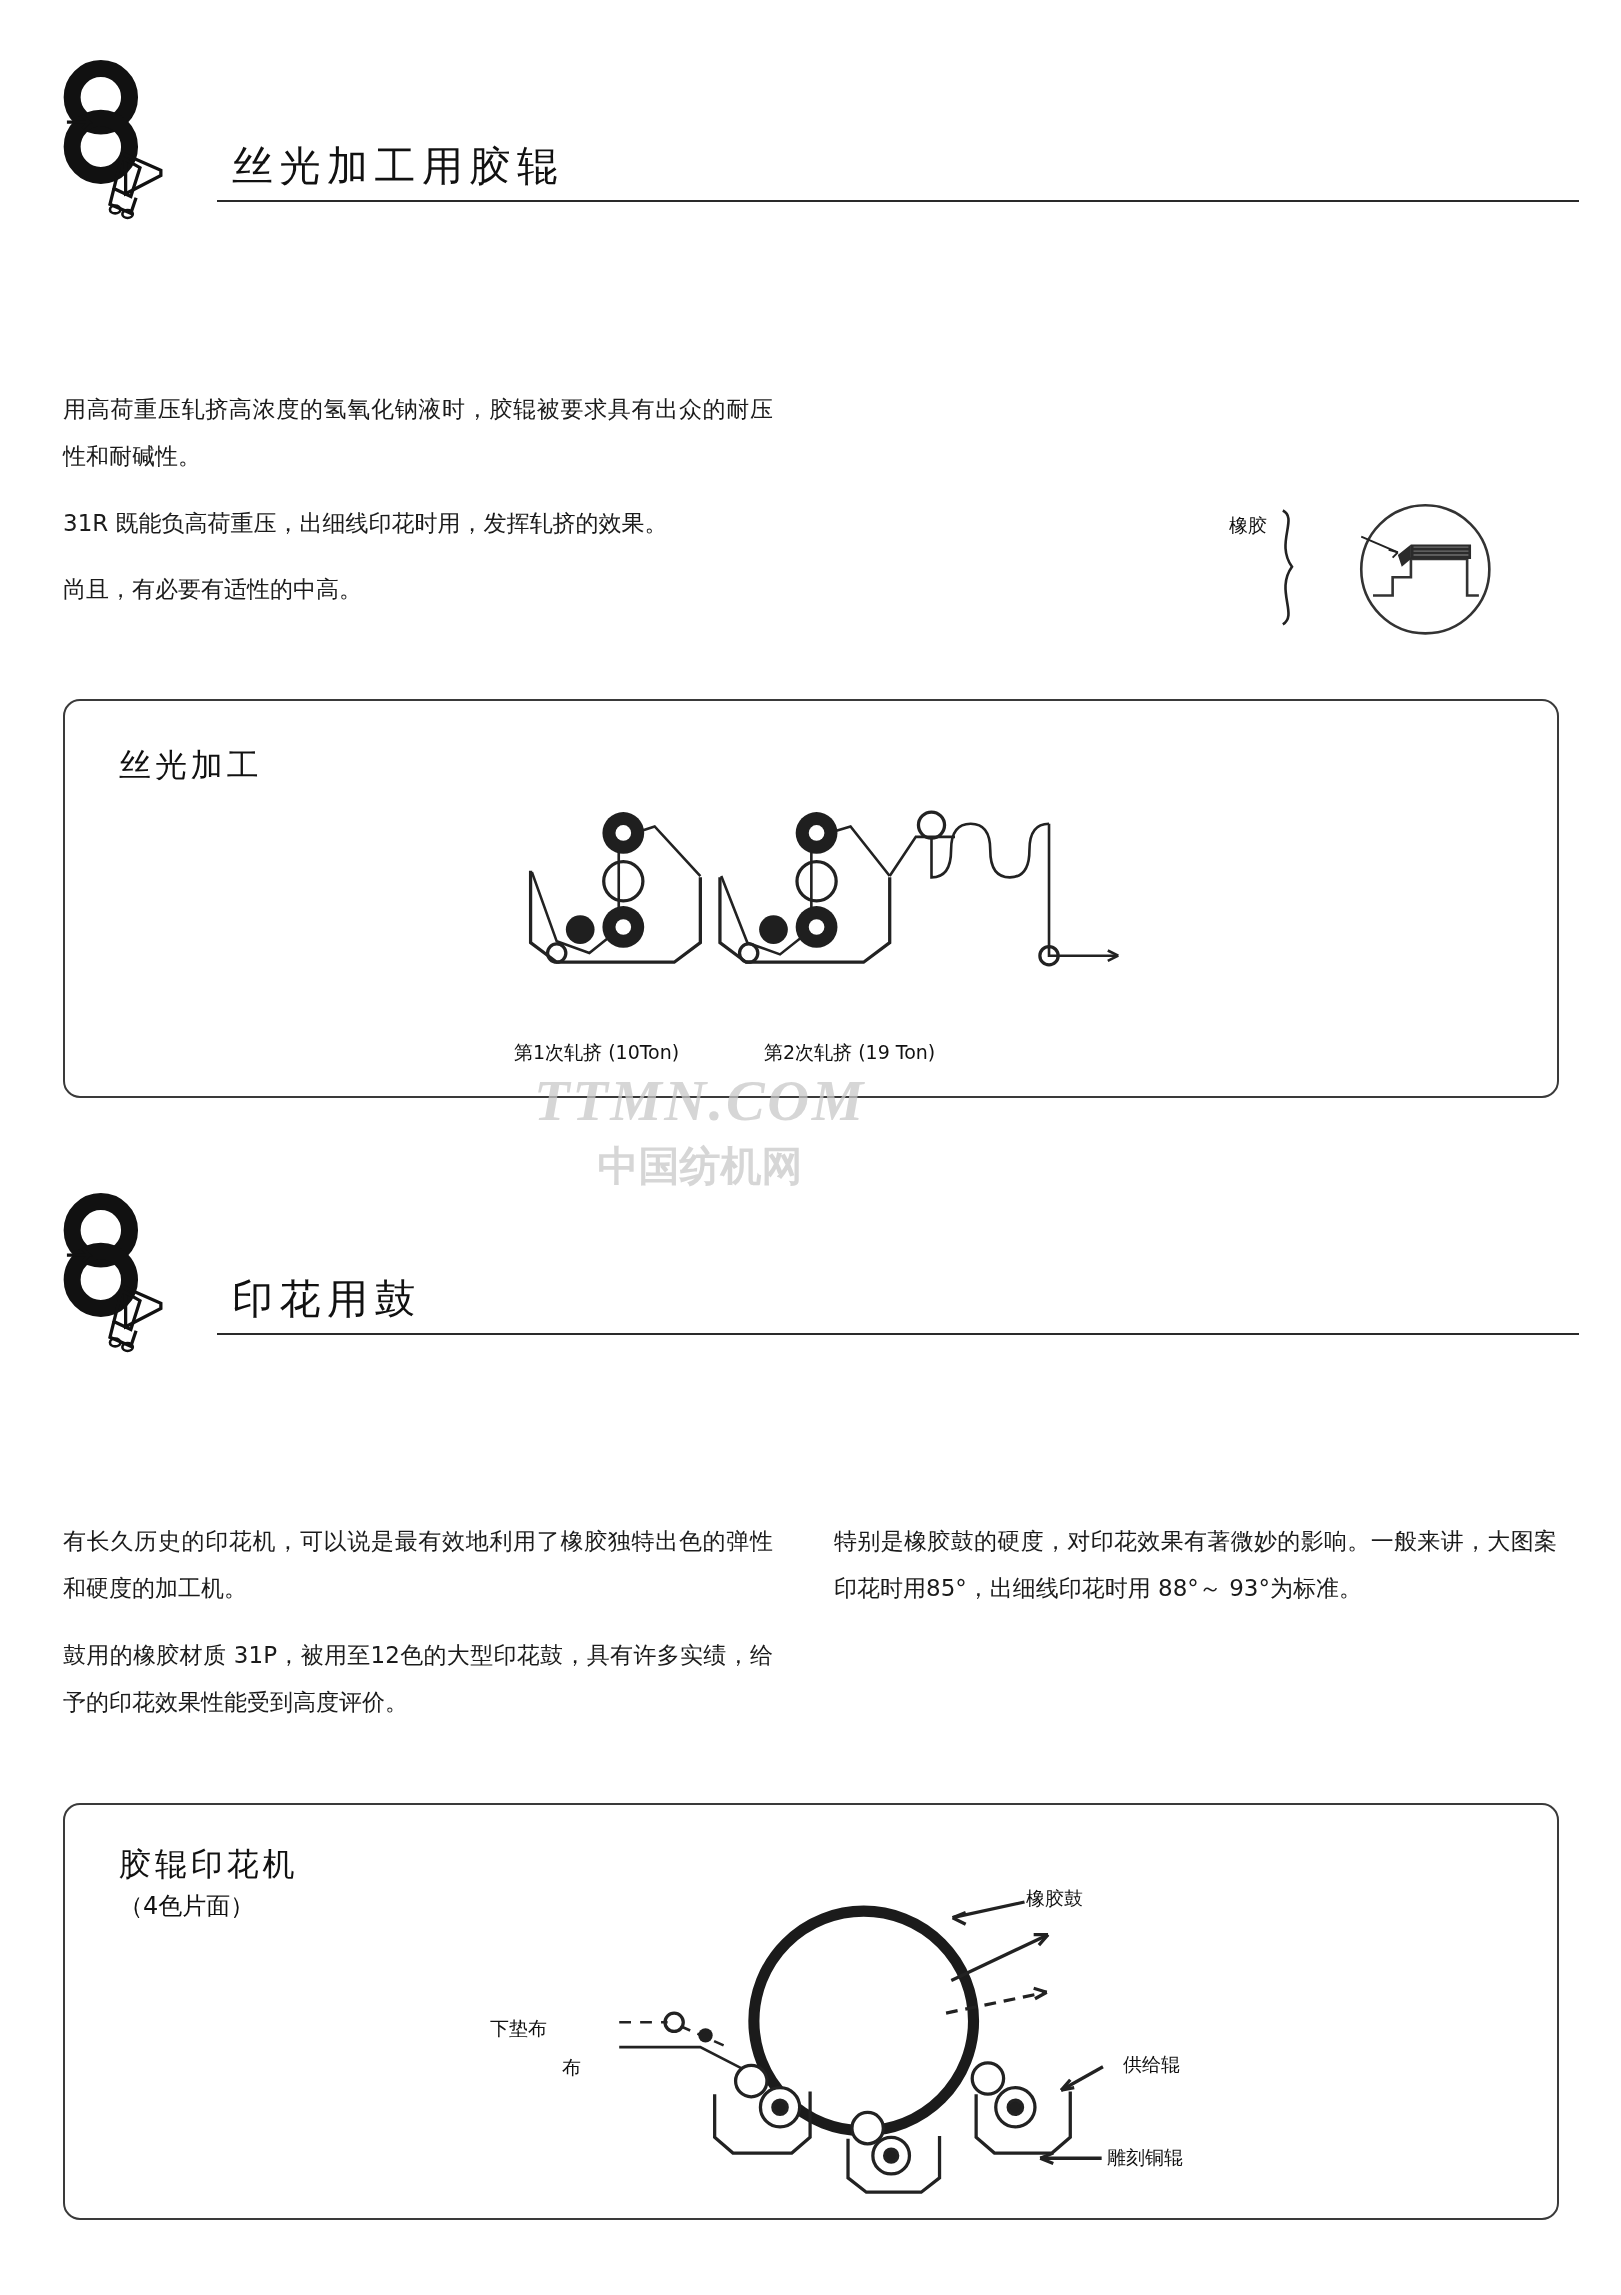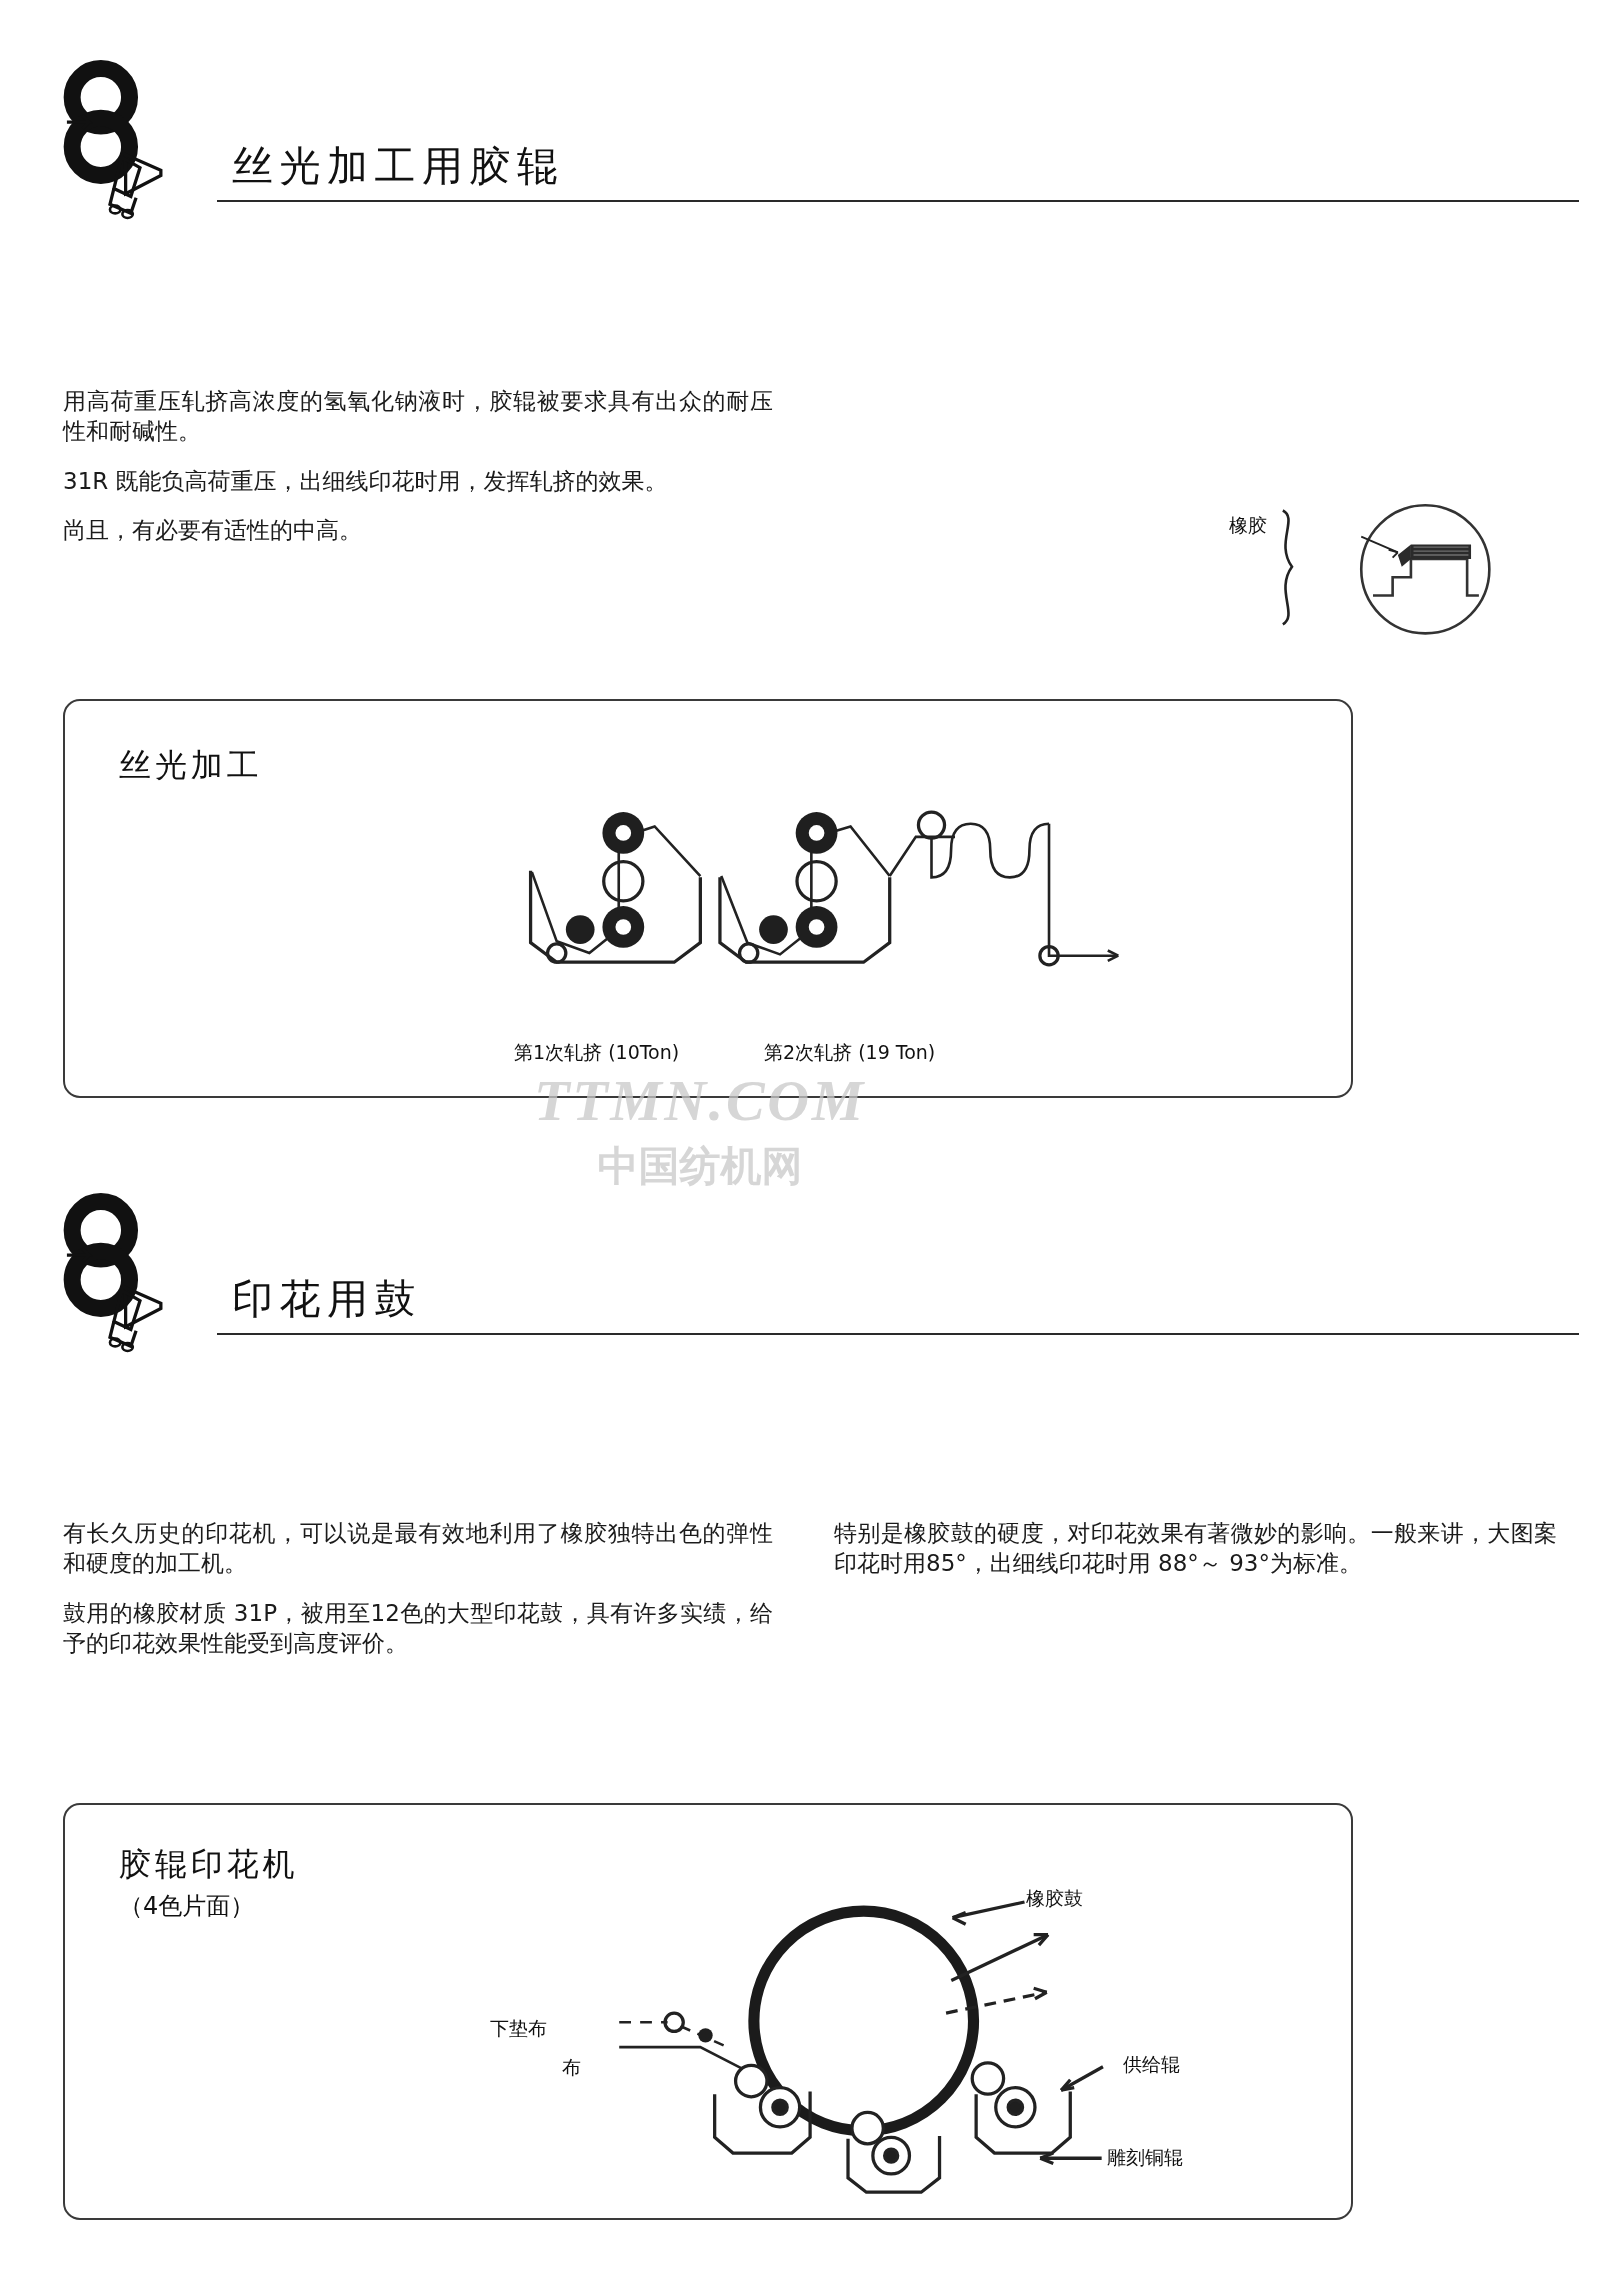--- a/index.html
+++ b/index.html
@@ -55,35 +55,35 @@
     width: 1362px;
     height: 2px;
     background: #2a2a2a;
   }
 
   
   .col {
     position: absolute;
     font-family: "DejaVu Sans", sans-serif;
     font-size: 23px;
-    line-height: 30px;
+    line-height: 47px;
     color: #1b1b1b;
     text-align: justify;
   }
   .col p {
     margin: 0 0 19.6px 0;
   }
   .col-left  { left: 63px;  width: 710px; }
   .col-right { left: 834px; width: 723px; }
 
   
   .figbox {
     position: absolute;
     left: 63px;
-    width: 1290px;
+    width: 1496px;
     border: 2px solid #3a3a3a;
     border-radius: 17px;
     box-sizing: border-box;
     background: #fff;
   }
   .fig-title {
     position: absolute;
     font-family: "DejaVu Sans", sans-serif;
     font-size: 32px;
     letter-spacing: 3.9px;

